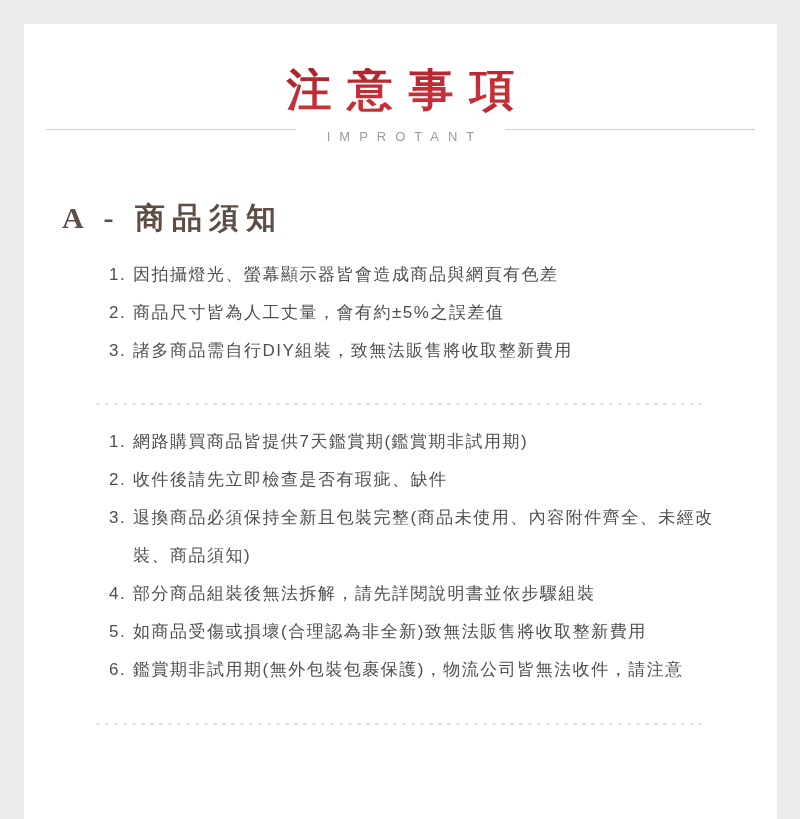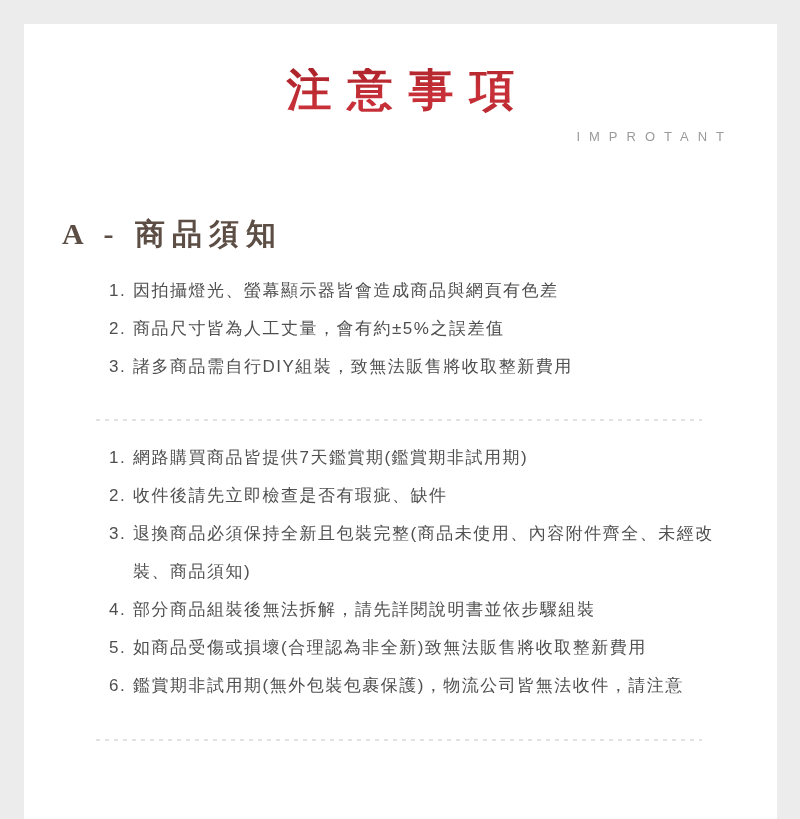--- a/index.html
+++ b/index.html
@@ -29,44 +29,43 @@
   }
   @supports (-webkit-background-clip: text) {
     .title {
       background: linear-gradient(175deg, #9e1c23 8%, #c93139 58%, #ae2129 100%);
       -webkit-background-clip: text;
       -webkit-text-fill-color: transparent;
     }
   }
   .subtitle-row {
     display: flex;
-    align-items: flex-end;
+    align-items: flex-start;
     margin: 16px 22px 0 22px;
     height: 15px;
-    flex-direction: column;
   }
   .hline { flex: 1; height: 1px; background: #cfcfcf; }
   .subtitle {
     font-size: 13px;
     letter-spacing: 9px;
     color: #9b9b9b;
     margin: 0 22px 0 31px;
     white-space: nowrap;
   }
   
   .heading {
     font-family: "Liberation Serif", "DejaVu Serif", serif;
     font-weight: 700;
     font-size: 30px;
     line-height: 36px;
     letter-spacing: 7px;
     color: #5c4e44;
     margin: 0 0 0 38px;
   }
-  .sec-a .heading { margin-top: 72px; }
+  .sec-a .heading { margin-top: 56px; }
   .sec-b .heading { margin-top: 43px; }
   .items { margin: 20px 0 0 85px; }
   .sec-b .items { margin-top: 18px; }
   .item {
     display: flex;
     width: 612px;
     font-size: 17px;
     line-height: 38px;
     letter-spacing: 1.5px;
     color: #4f4f4f;

